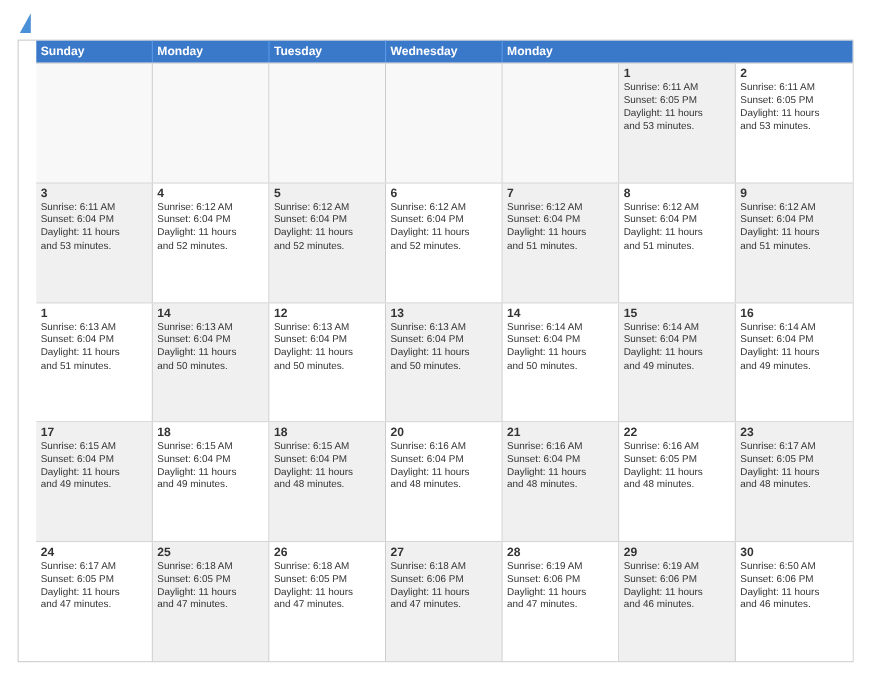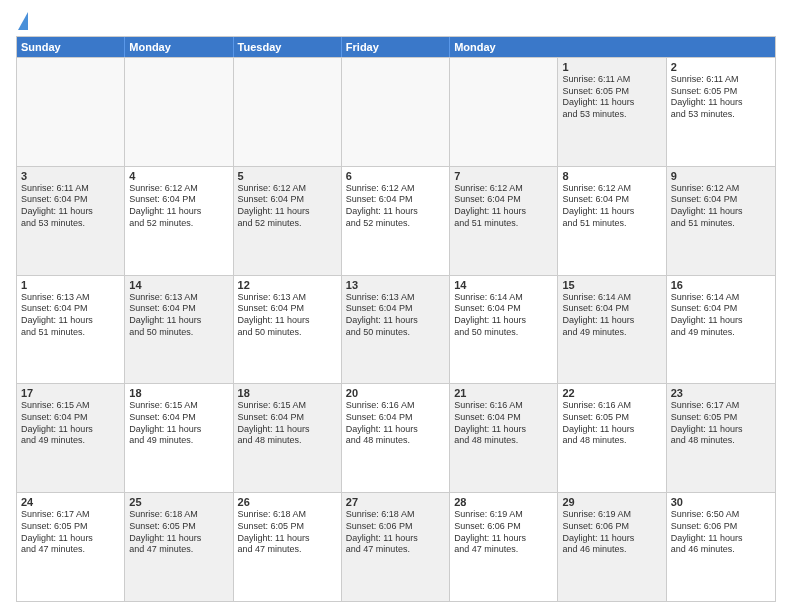--- a/index.html
+++ b/index.html
@@ -61,20 +61,21 @@
     }
     .location {
       font-size: 14px;
       color: #555;
     }
     .calendar {
       flex: 1;
       display: flex;
       flex-direction: column;
       border: 1px solid #ccc;
+      padding-left: 16px;
     }
     .cal-header {
       display: grid;
       grid-template-columns: repeat(7, 1fr);
       background: #3a78c9;
     }
     .cal-header-cell {
       color: #fff;
       font-size: 11px;
       font-weight: bold;
@@ -135,21 +136,21 @@
       <div class="month-title"></div>
       <div class="location"></div>
     </div>
   </div>
 
   <div class="calendar">
     <div class="cal-header">
     <div class="cal-header-cell">Sunday</div>
         <div class="cal-header-cell">Monday</div>
         <div class="cal-header-cell">Tuesday</div>
-        <div class="cal-header-cell">Friday</div>
+        <div class="cal-header-cell">Wednesday</div>
         <div class="cal-header-cell">Monday</div>
       </div>
     <div class="cal-body">
     <div class="cal-row">
           <div class="cal-cell empty"></div>
           <div class="cal-cell empty"></div>
           <div class="cal-cell empty"></div>
           <div class="cal-cell empty"></div>
           <div class="cal-cell empty"></div>
           <div class="cal-cell shaded">

